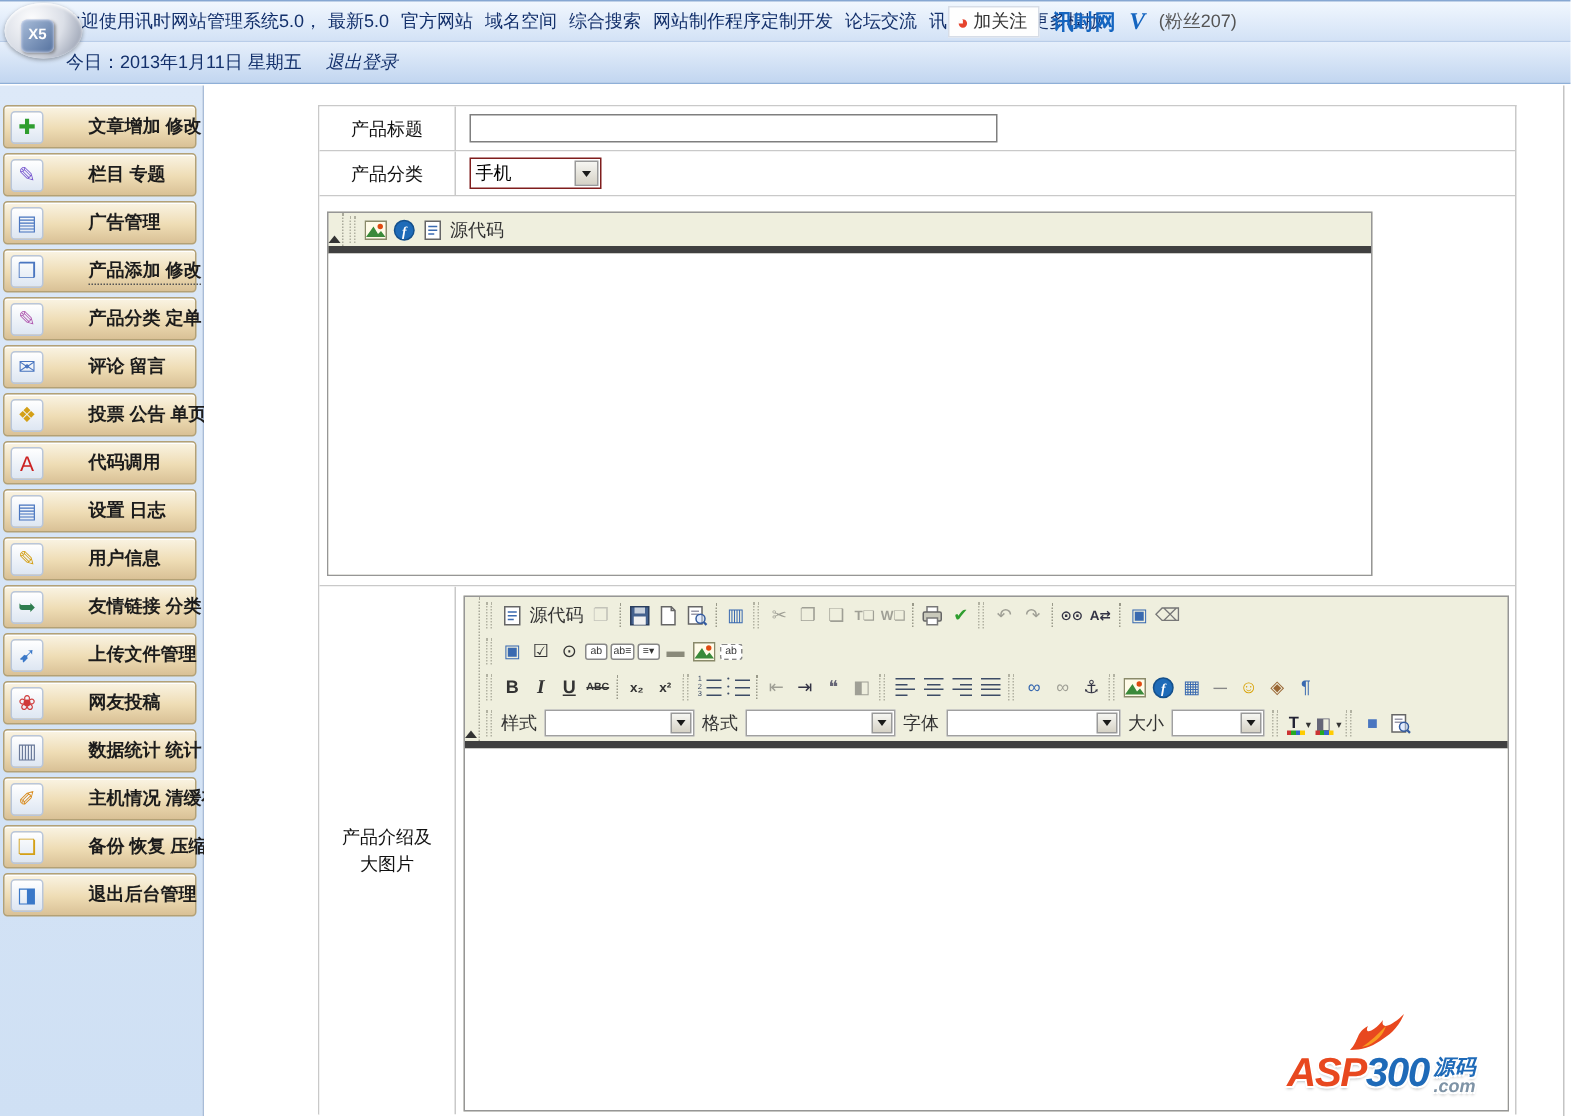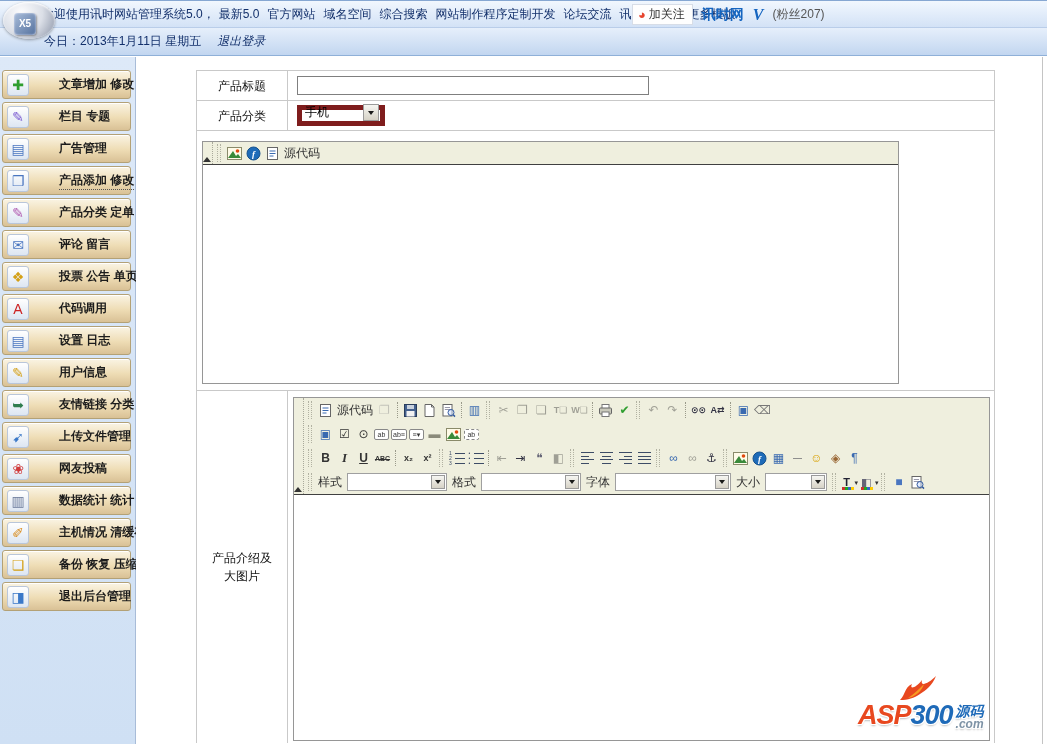--- a/index.html
+++ b/index.html
@@ -34,41 +34,41 @@
   .side-item{margin:0 4px 3px 2px;height:29px;display:flex;align-items:center;gap:6px;padding-left:4px;
         background:linear-gradient(#faf4e4,#eedcb4 55%,#d9c196);border:1px solid #b3a176;border-radius:3px;
         box-shadow:inset 0 1px 0 #fff;cursor:pointer;box-sizing:border-box;}
   .side-icon{width:22px;height:22px;min-width:22px;display:flex;align-items:center;justify-content:center;font-size:14px;
         background:linear-gradient(#ffffff,#dde6f2);border:1px solid #b9c6da;border-radius:3px;box-sizing:border-box;}
   .side-label{font-weight:bold;color:#1c1c1c;white-space:nowrap;margin-left:24px;}
   .side-item.active .side-label{border-bottom:1px dotted #555;}
   
   .main{position:absolute;left:136px;top:57px;width:911px;height:687px;background:#fff;}
   .main-right-edge{position:absolute;left:1042px;top:57px;width:1px;height:687px;background:#c4c4c4;}
-  .form-table{position:absolute;left:196px;top:70px;width:799px;border:1px solid #c9c9c9;border-bottom:none;box-sizing:border-box;}
+  .form-table{position:absolute;left:212px;top:70px;width:799px;border:1px solid #c9c9c9;border-bottom:none;box-sizing:border-box;}
   .frow{display:flex;border-bottom:1px solid #c9c9c9;box-sizing:border-box;background:#fff;}
   .frow.r1,.frow.r2{height:30px;}
   .frow.r3{height:260px;}
   .frow.r4{height:352px;border-bottom:none;overflow:hidden;}
   .fcell-label{width:91px;min-width:91px;border-right:1px solid #c9c9c9;display:flex;flex-direction:column;
         align-items:center;justify-content:center;color:#111;box-sizing:border-box;text-align:center;line-height:1.5;}
   .fcell-field{flex:1;display:flex;align-items:center;box-sizing:border-box;padding-left:9px;overflow:hidden;}
   .r3 .fcell-field,.r4 .fcell-field{align-items:flex-start;padding-left:5px;}
   .title-input{width:352px;height:19px;border:1px solid #7f7f7f;font-size:12px;padding:1px 3px;box-sizing:border-box;background:#fff;}
-  .cat-select{width:88px;height:21px;border:5px solid #7f1d1d;background:#fff;display:flex;align-items:flex-end;
+  .cat-select{width:88px;height:21px;border:1px solid #7f1d1d;background:#fff;display:flex;align-items:center;
         box-sizing:border-box;cursor:pointer;}
   .cat-select .val{flex:1;padding-left:3px;}
   .sel-btn{width:16px;height:17px;margin-right:1px;background:linear-gradient(#f6f6f2,#d6d2c6);border:1px solid #9a9a9a;
         display:flex;align-items:flex-start;justify-content:center;box-sizing:border-box;}
   .sel-btn::after{content:"";border:3px solid transparent;border-top:4px solid #1a1a1a;margin-top:6px;}
   
   .editor{border:1px solid #969696;background:#efefde;display:flex;flex-direction:column;box-sizing:border-box;}
   #mini-editor{width:697px;height:243px;margin-top:10px;}
   #main-editor{width:697px;height:344px;margin-top:6px;}
-  .ed-top{display:flex;border-bottom:1px solid #404040;}
+  .ed-top{display:flex;border-bottom:5px solid #404040;}
   .collapse-strip{width:9px;position:relative;border-right:1px dotted #a9a99a;}
   .collapse-arrow{position:absolute;bottom:2px;left:0;width:0;height:0;border-left:4px solid transparent;
         border-right:4px solid transparent;border-bottom:5px solid #333;cursor:pointer;}
   .tb-rows{flex:1;display:flex;flex-direction:column;}
   .tb-row{height:24px;display:flex;align-items:center;padding:0 2px;}
   #mini-editor .tb-row{height:22px;}
   .ed-content{flex:1;background:#fff;cursor:text;}
   .tbi{min-width:17px;height:17px;display:flex;align-items:center;justify-content:center;font-size:12px;margin:0 1px;
         color:#333;cursor:pointer;border-radius:2px;box-sizing:border-box;}
   .tbi.dis{opacity:.42;filter:grayscale(1);}

